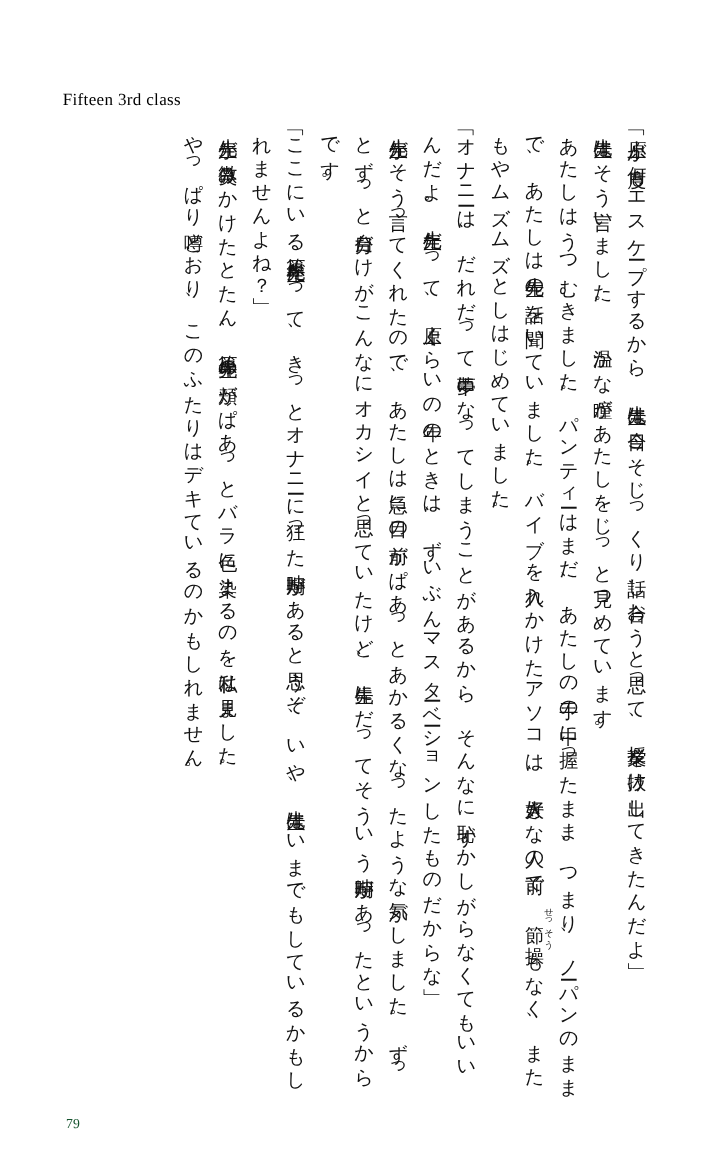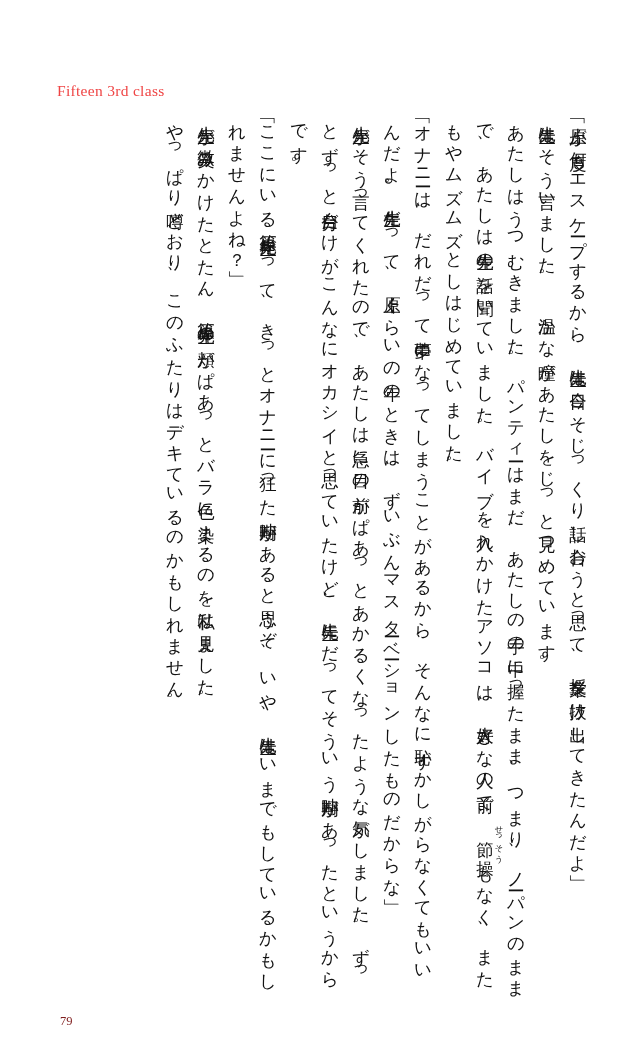--- a/index.html
+++ b/index.html
@@ -22,21 +22,21 @@
     background: #ffffff;
   }
 
   .header {
     position: absolute;
     top: 82px;
     left: 57px;
     font-family: "Liberation Serif", serif;
     font-size: 15.5px;
     letter-spacing: 0.3px;
-    color: #ef4444;
+    color: #000000;
     white-space: nowrap;
   }
 
   .body-text {
     position: absolute;
     top: 112px;
     left: 48px;
     width: 545px;
     height: 880px;
     writing-mode: vertical-rl;
@@ -67,21 +67,21 @@
     letter-spacing: 0px;
     line-height: 1;
   }
 
   .page-number {
     position: absolute;
     left: 60px;
     top: 1014px;
     font-family: "Liberation Serif", serif;
     font-size: 12.5px;
-    color: #7f1d1d;
+    color: #14532d;
   }
 </style>
 </head>
 <body>
 
 <div class="page">
 
   <div class="header">Fifteen 3rd class</div>
 
   <div class="body-text">

